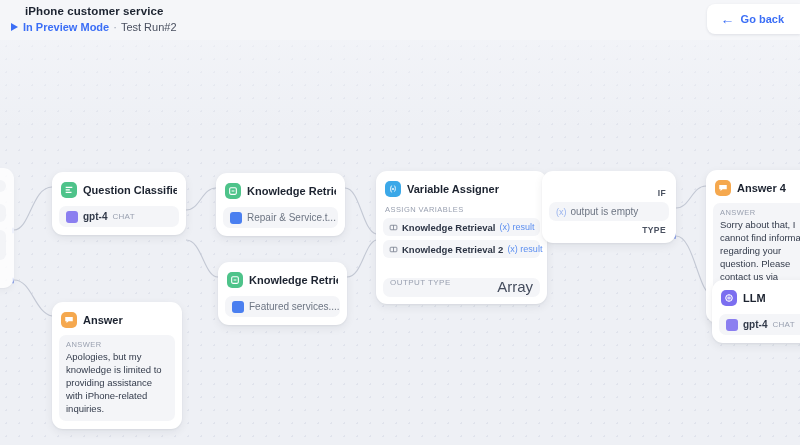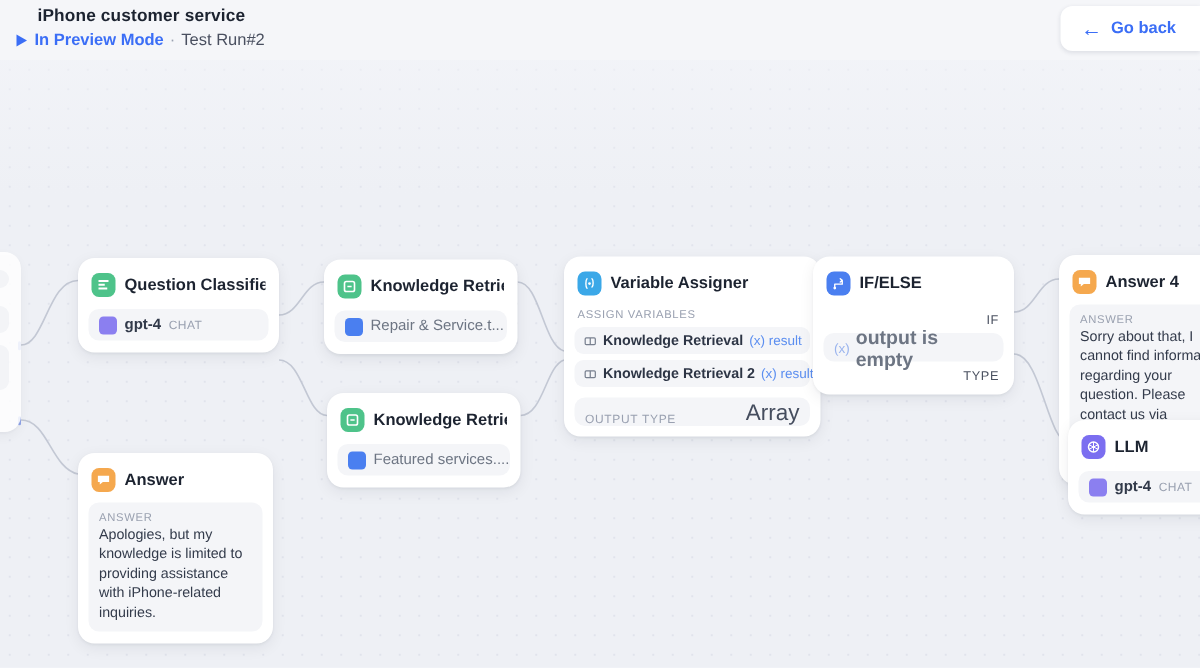--- a/index.html
+++ b/index.html
@@ -140,44 +140,44 @@
     margin-bottom: 4px;
   }
   .var-ico { color: #6b7280; font-size: 9px; line-height: 1; display:flex; }
   .var-name { font-size: 9.5px; color: #2d3545; font-weight: bold; white-space: nowrap; }
   .var-res { font-size: 9px; color: #5b8ef0; margin-left: auto; white-space: nowrap; }
 
   .out-row {
     background: #f4f5f8;
     border-radius: 7px;
     height: 19px;
-    display: flex; align-items: flex-end;
+    display: flex; align-items: flex-start;
     padding: 0 7px;
-    margin-top: 7px;
+    margin-top: 20px;
   }
   .out-label { font-size: 8px; color: #99a0b0; letter-spacing: 0.45px; }
   .out-val { font-size: 15px; color: #454d5e; margin-left: auto; }
 
   
   .branch-label {
-    font-size: 8.5px; font-weight: normal; color: #4a5160;
+    font-size: 8.5px; font-weight: bold; color: #4a5160;
     letter-spacing: 0.4px; text-align: right;
     padding: 0 3px;
   }
   .cond-row {
     background: #f4f5f8;
     border-radius: 7px;
     height: 19px;
     display: flex; align-items: center;
     padding: 0 7px;
     margin: 4px 0 4px 0;
     gap: 4px;
   }
   .cond-x { font-size: 9px; color: #9ab4ee; }
-  .cond-txt { font-size: 13px; color: #6d7583; font-weight: bold; }
+  .cond-txt { font-size: 10px; color: #6d7583; }
 
   
   .edges { position: absolute; inset: 0; z-index: 5; pointer-events: none; }
   .edges path { fill: none; stroke: #c3c8d4; stroke-width: 1.1; }
   .handle { fill: #8fa4e8; }
 
   
   .ghost-node {
     position: absolute;
     background: #ffffff;
@@ -325,29 +325,20 @@
         <span class="var-name">Knowledge Retrieval 2</span>
         <span class="var-res">(x) result</span>
       </div>
       <div class="out-row">
         <span class="out-label">OUTPUT TYPE</span>
         <span class="out-val">Array</span>
       </div>
     </div>
 
     <div class="node" style="left:542px; top:131px; width:134px;">
-      <div class="node-head">
-        <span class="node-ico" style="background:#4a7ff0;">
-          <svg width="10" height="10" viewBox="0 0 12 12">
-              <path d="M3 9.5V6.5h6V3.5M9 3.5l-1.6-1.3M9 3.5L7.4 4.8" stroke="#fff" stroke-width="1.1" fill="none" stroke-linecap="round" stroke-linejoin="round"></path>
-              <circle cx="3" cy="9.6" r="1.1" fill="#fff"></circle>
-            </svg>
-        </span>
-        <span class="node-title">IF/ELSE</span>
-      </div>
       <div class="branch-label" style="margin-top:10px;">IF</div>
       <div class="cond-row">
         <span class="cond-x">(x)</span>
         <span class="cond-txt">output is empty</span>
       </div>
       <div class="branch-label">TYPE</div>
     </div>
 
     <div class="node" style="left:706px; top:130px; width:130px;">
       <div class="node-head">

